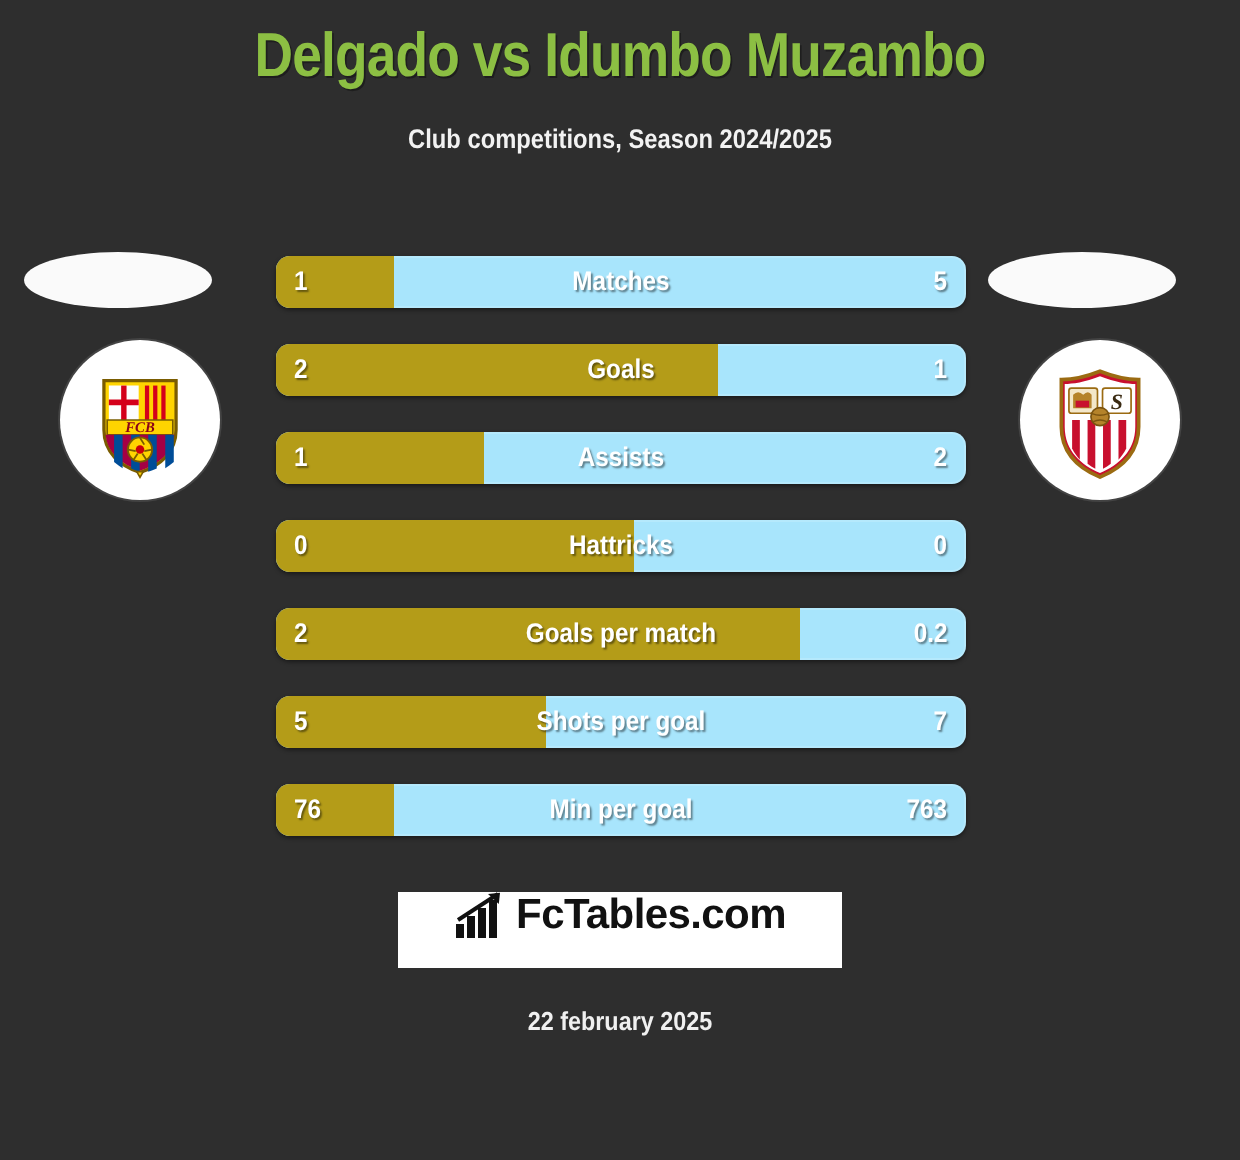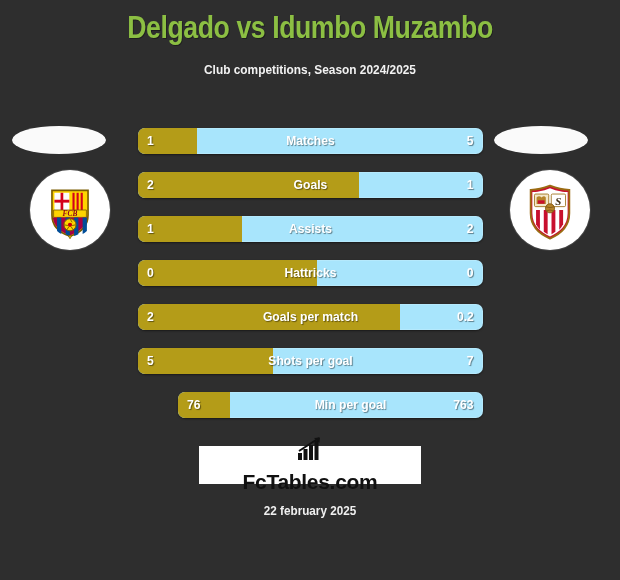--- a/index.html
+++ b/index.html
@@ -89,21 +89,21 @@
   }
   .bar-row {
     position: relative;
     height: 26px;
     margin-bottom: 18px;
     border-radius: 7px;
     background: #a8e5fc;
     overflow: hidden;
     box-shadow: 0 1px 2px rgba(0,0,0,0.45), inset 0 0 0 1px rgba(255,255,255,0.15);
   }
-  .bar-row:last-child { margin-bottom: 0; margin-left: 40px; }
+  .bar-row:last-child { margin-bottom: 0; }
 
   .bar-fill {
     position: absolute;
     left: 0;
     top: 0;
     bottom: 0;
     background: #b49c18;
   }
 
   .bar-label,
@@ -137,24 +137,23 @@
 
   
   .logo-box {
     position: absolute;
     left: 199px;
     top: 446px;
     width: 222px;
     height: 38px;
     background: #ffffff;
     display: flex;
-    align-items: center;
+    align-items: flex-start;
     justify-content: center;
     gap: 5px;
-    flex-direction: column;
   }
   .logo-icon { display: block; }
   .logo-text {
     color: #111111;
     font-size: 21px;
     font-weight: bold;
     letter-spacing: -0.3px;
     white-space: nowrap;
   }
 

